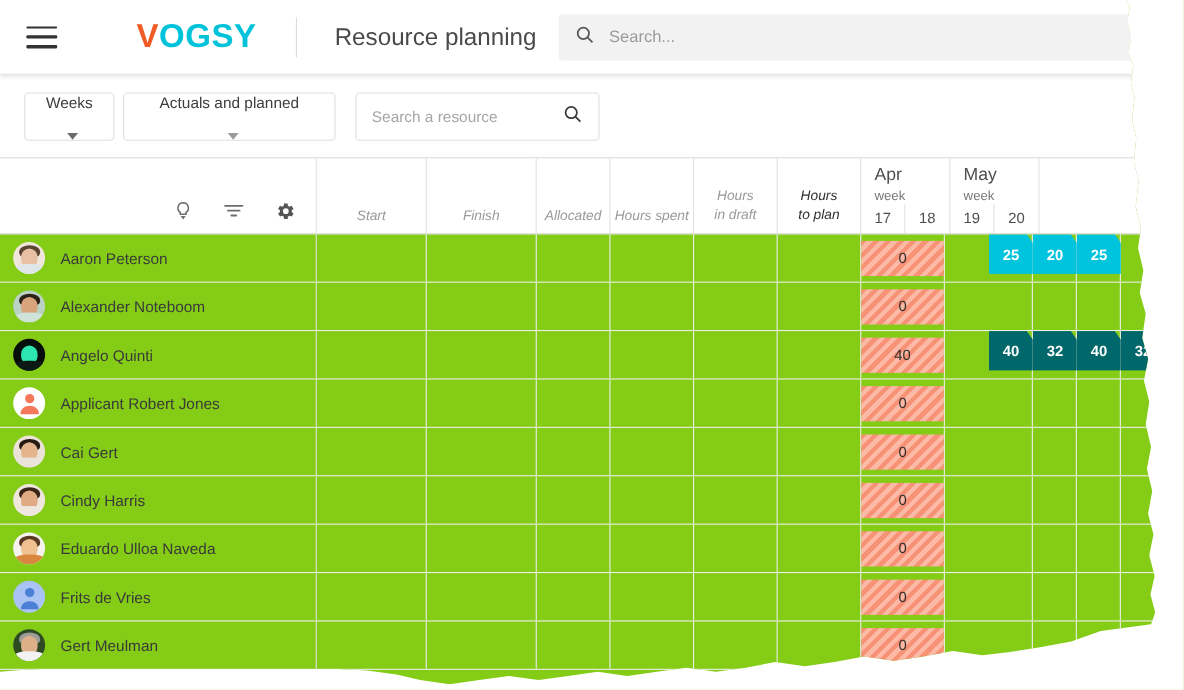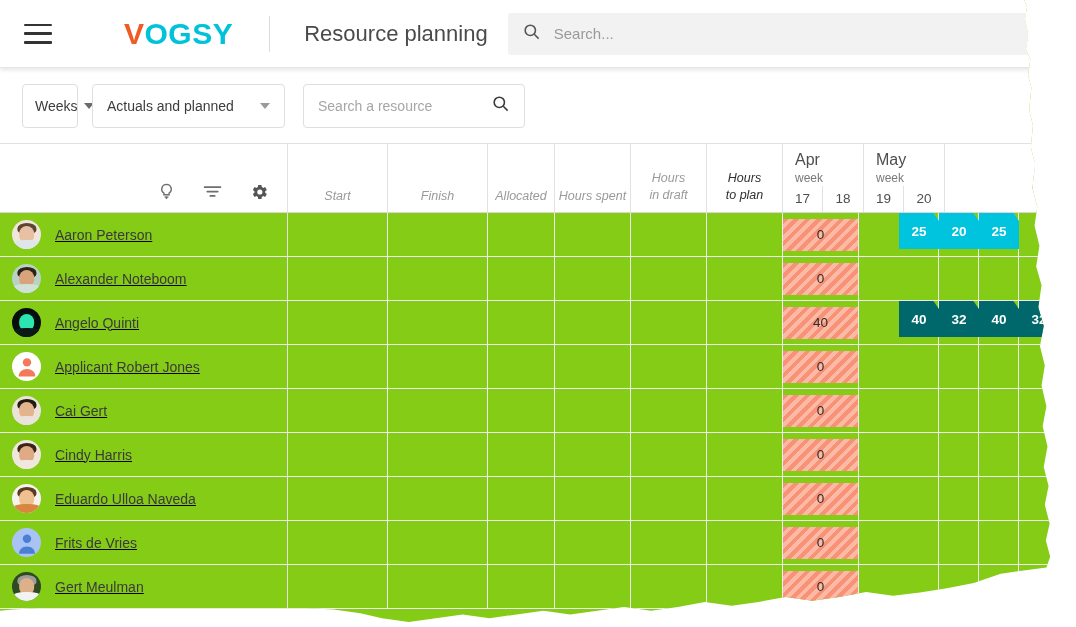--- a/index.html
+++ b/index.html
@@ -86,22 +86,22 @@
     border: 1px solid #dedede;
     border-radius: 4px;
     background: #fff;
     display: flex; align-items: center;
     font-size: 14px;
     color: #3c3c3c;
     padding: 0 12px;
     cursor: pointer;
     white-space: nowrap;
   }
-  .btn-weeks { width: 56px; justify-content: space-between; }
-  .btn-mode  { width: 193px; margin-left: 14px; justify-content: space-between; padding: 0 14px; }
+  .btn-weeks { width: 82px; justify-content: space-between; flex-direction: column; }
+  .btn-mode  { width: 193px; margin-left: 8px; justify-content: space-between; padding: 0 14px; flex-direction: column; }
   .caret {
     width: 0; height: 0;
     border-left: 5px solid transparent;
     border-right: 5px solid transparent;
     border-top: 6px solid #6b6b6b;
     margin-left: 6px;
   }
   .caret.light { border-top-color: #9b9b9b; }
 
   .res-search {
@@ -207,21 +207,20 @@
   .m-week:last-child { border-right: none; }
 
   
   .rows { position: relative; }
   .row { display: flex; height: 44px; border-bottom: 1px solid #ededed; }
   .c-name {
     width: 288px; flex: none;
     display: flex; align-items: center;
     padding-left: 12px;
     border-right: 1px solid #e2e2e2;
-    text-decoration: underline;
   }
   .avatar {
     width: 29px; height: 29px; border-radius: 50%;
     flex: none; margin-right: 14px;
     overflow: hidden; position: relative;
     background: #d8d8d8;
   }
   .rname { font-size: 14px; color: #3a3a3a; white-space: nowrap; }
 
   .c-col { flex:none; border-right: 1px solid #ededed; }

